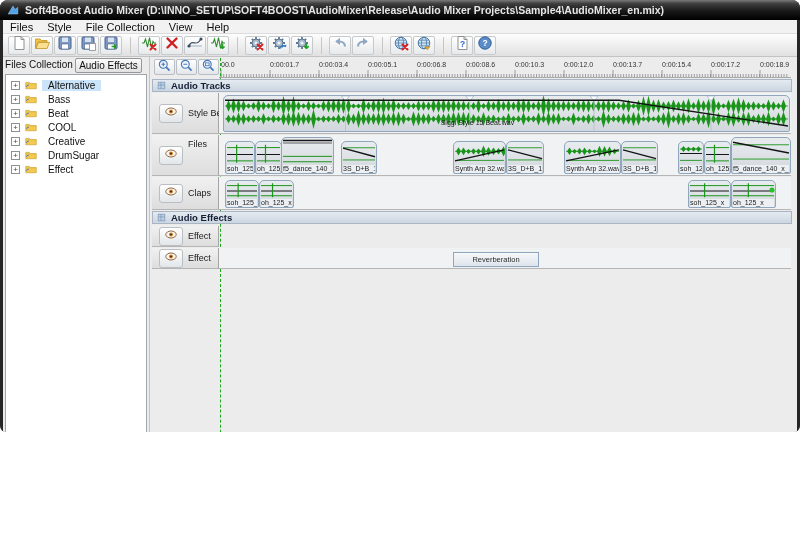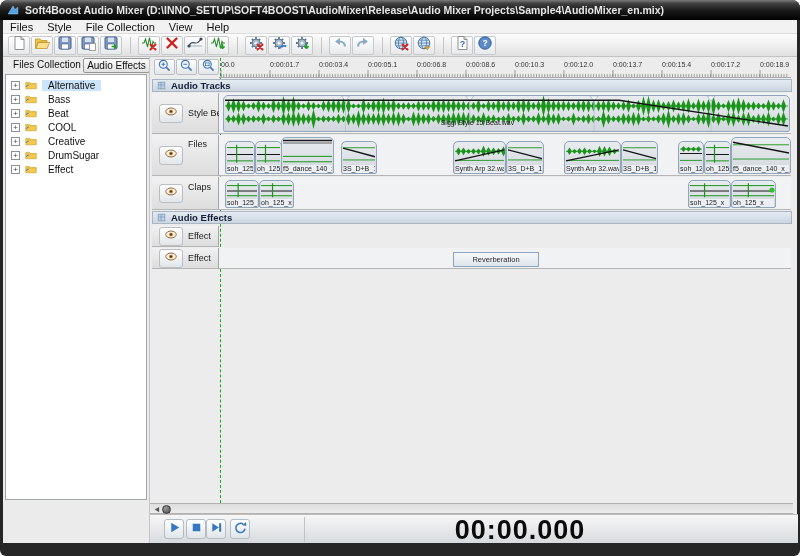--- a/index.html
+++ b/index.html
@@ -1,28 +1,28 @@
 <!DOCTYPE html>
 <html><head>
 <meta charset="utf-8">
 <style>
   html,body{margin:0;padding:0;background:#fff;}
   *{box-sizing:border-box;}
-  #window{position:relative;width:800px;height:556px;background:#262626;border-radius:8px 8px 6px 6px;overflow:hidden;font-family:"Liberation Sans",sans-serif;}
+  #window{position:relative;width:800px;height:432px;background:#262626;border-radius:8px 8px 6px 6px;overflow:hidden;font-family:"Liberation Sans",sans-serif;}
   .titlebar{position:absolute;left:0;top:0;right:0;height:20px;background:linear-gradient(180deg,#7a7a7a 0,#3f3f3f 18%,#181818 55%,#000 100%);display:flex;align-items:center;padding-left:6px;gap:5px;}
   .title{color:#e6e6e6;font-size:10.5px;font-weight:bold;white-space:nowrap;}
   .appicon{width:14px;height:14px;display:inline-flex;}
   .client{position:absolute;left:3px;top:20px;width:794px;height:523px;background:#ebebeb;}
   .menubar{position:absolute;left:0;top:0;width:100%;height:14px;background:#f2f2f2;display:flex;border-bottom:1px solid #dcdcdc;}
   .mitem{padding:0 7px;font-size:11px;line-height:14px;color:#101010;}
   .toolbar{position:absolute;left:0;top:14px;width:100%;height:23px;background:linear-gradient(180deg,#fdfdfd,#e1e1e1);border-bottom:1px solid #c3c3c3;display:flex;align-items:center;padding-left:5px;}
   .tbtn{width:22px;height:19px;border:1px solid #c6cacd;border-radius:2px;background:linear-gradient(180deg,#ffffff,#e7e9eb);display:flex;align-items:center;justify-content:center;margin-right:1px;}
   .tsep{width:1px;height:17px;background:#c6c6c6;margin:0 7px;}
   .sidebar{position:absolute;left:0;top:37px;width:146px;height:486px;background:#ebebeb;}
-  .tab{position:absolute;top:1px;height:15px;font-size:10px;line-height:14px;text-align:center;color:#101010;margin-left:8px;}
+  .tab{position:absolute;top:1px;height:15px;font-size:10px;line-height:14px;text-align:center;color:#101010;}
   .tab.on{left:2px;width:68px;}
   .tab.off{left:72px;width:67px;border:1px solid #979797;border-radius:2px;background:linear-gradient(180deg,#fbfbfb,#e1e1e1);}
   .tree{position:absolute;left:2px;top:17px;width:142px;height:426px;background:#fff;border:1px solid #a0a6ac;overflow:hidden;padding-top:3px;}
   .titem{height:14px;display:flex;align-items:center;font-size:10px;color:#101010;padding-left:5px;gap:4px;}
   .expbox{width:9px;height:9px;border:1px solid #8a9199;background:#fff;font-size:8px;line-height:7px;text-align:center;color:#444;flex:none;}
   .ticon{width:14px;height:12px;display:inline-flex;flex:none;}
   .tlabel{padding:0 6px;white-space:nowrap;}
   .tlabel.sel{background:#cbe4fa;}
   .timeline{position:absolute;left:146px;top:37px;width:648px;height:486px;background:#ececec;border-left:1px solid #c6c6c6;}
   .zbtn{position:absolute;top:2px;width:21px;height:16px;border:1px solid #b9bfc4;border-radius:2px;background:linear-gradient(180deg,#fff,#e3e6e9);display:flex;align-items:center;justify-content:center;}
@@ -508,21 +508,21 @@
           </div>
         </div>
         <div class="thead" style="top: 120px; height: 33px;">
           <div class="eyebtn" style="top: 6.5px;">
             <span><svg width="16" height="13" viewBox="0 0 16 16" xmlns="http://www.w3.org/2000/svg">
                 <ellipse cx="8" cy="8" rx="6.4" ry="4.3" fill="#fdf6ee" stroke="#7a4a1e"></ellipse>
                 <circle cx="8" cy="8" r="2.5" fill="#d2862e"></circle>
                 <circle cx="8" cy="8" r="1.1" fill="#38200a"></circle>
               </svg></span>
           </div>
-          <div class="tname" style="top: 5px;">Claps</div>
+          <div class="tname" style="top: 11px;">Claps</div>
         </div>
         <div class="lane" style="top: 120px; height: 33px;">
           <div class="clip" style="left: 6px; top: 3px; width: 34px; height: 28px;">
             <svg width="32" height="26" style="position: absolute; left: 0px; top: 0px;">
               <line x1="1" y1="4.6" x2="31" y2="4.6" stroke="#1b941b" stroke-width="1"></line>
               <line x1="1" y1="14.76" x2="31" y2="14.76" stroke="#1b941b" stroke-width="1"></line>
               <line x1="1" y1="10" x2="31" y2="10" stroke="#15151a" stroke-width="1.2"></line>
               <line x1="12.16" y1="2.16" x2="12.16" y2="16.2" stroke="#1b941b" stroke-width="1.2"></line>
             </svg>
             <div class="cliplabel">soh_125_x</div>

